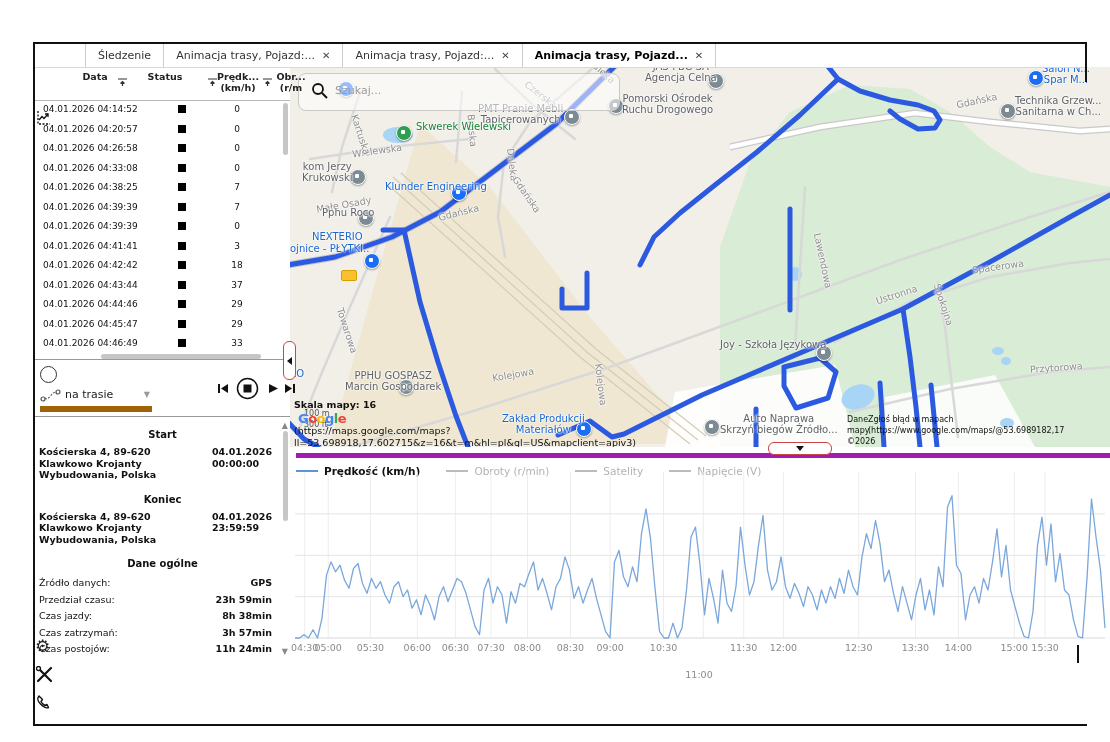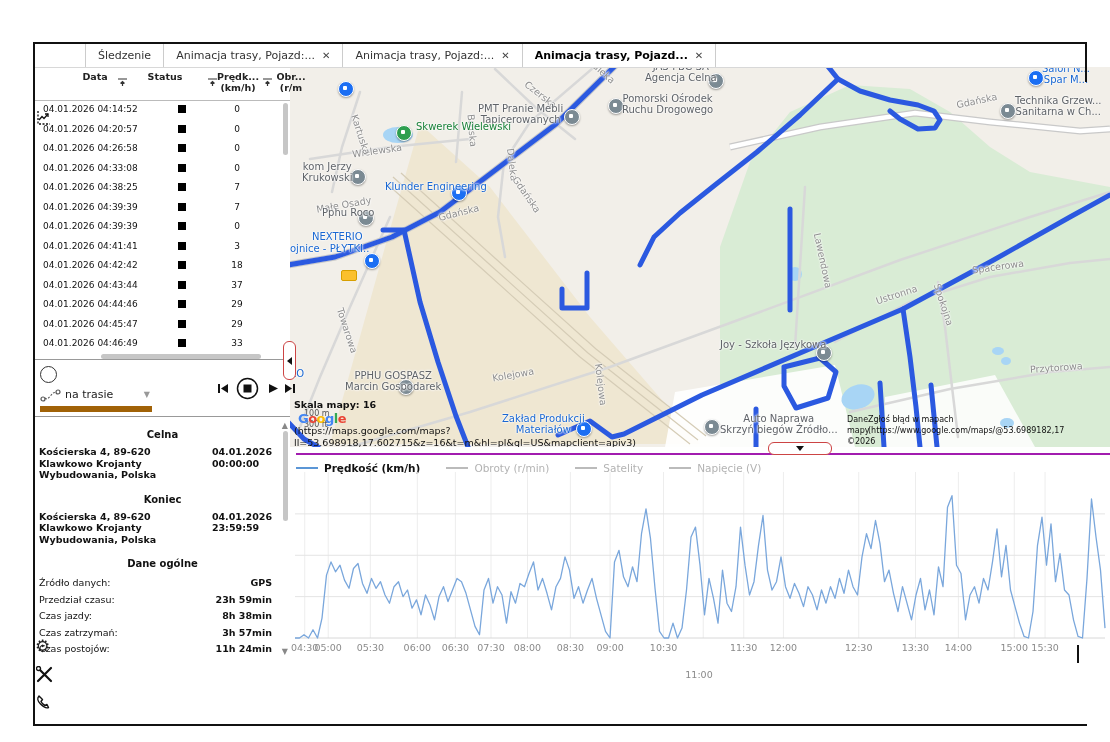--- a/index.html
+++ b/index.html
@@ -52,21 +52,21 @@
   .pin::after{content:"";position:absolute;left:4px;top:4px;width:4px;height:4px;background:#fff;border-radius:1px;}
   #searchbox{position:absolute;left:8px;top:6px;width:320px;height:36px;background:rgba(255,255,255,.55);border:1px solid #c9c9c9;border-radius:8px;z-index:10;}
   #searchbox .ph{position:absolute;left:36px;top:10px;font-size:11px;color:#9a9a9a;}
   #glogo{position:absolute;z-index:12;font-size:13px;font-weight:bold;letter-spacing:-.5px;}
   .badge{position:absolute;width:14px;height:9px;background:#fbc02d;border:1px solid #d79f00;border-radius:2px;z-index:7;}
   
   .capsule{position:absolute;background:#fff;border:1.5px solid #cc4444;border-radius:6px;z-index:35;display:flex;align-items:center;justify-content:center;}
   .capsule .tri{width:0;height:0;}
   
   #chartdiv{position:absolute;left:290px;top:448px;width:820px;height:210px;z-index:4;}
-  #legend{position:absolute;left:6px;top:5px;display:flex;gap:26px;align-items:center;border-top:2px solid #a21caf;width:814px;padding-top:7px;}
+  #legend{position:absolute;left:6px;top:5px;display:flex;gap:26px;align-items:center;border-top:5px solid #a21caf;width:814px;padding-top:7px;}
   .litem{display:flex;align-items:center;gap:6px;font-size:10.5px;white-space:nowrap;}
   .litem .dash{width:22px;height:0;border-top:2px solid;}
   .litem.on{color:#111;font-weight:bold;}
   .litem.off{color:#b3b3b3;}
   #chartsvg{position:absolute;left:0;top:24px;}
   #xticks{position:absolute;left:0;top:194px;width:820px;height:14px;}
   #xticks span{position:absolute;font-size:9.5px;color:#8a8a8a;width:34px;text-align:center;}
 </style>
 </head>
 <body>
@@ -219,21 +219,21 @@
     <svg class="pbtn" style="left:232px;" width="13" height="13" viewBox="0 0 13 13">
           <path d="M2 2 L11 6.5 L2 11 Z" fill="#111"></path>
         </svg>
     <svg class="pbtn" style="left:248px;" width="13" height="13" viewBox="0 0 13 13">
           <path d="M2 2 L9 6.5 L2 11 Z" fill="#111"></path>
           <rect x="10" y="2" width="2" height="9" fill="#111"></rect>
         </svg>
   </div>
 
   <div id="details">
-        <div class="dsec">Celna</div>
+        <div class="dsec">Start</div>
         <div class="addr"><span class="a" style="white-space: pre-line;">Kościerska 4, 89-620 Klawkowo Krojanty
 Wybudowania, Polska</span><span class="d" style="white-space: pre-line;">04.01.2026
 00:00:00</span></div>
         <div class="dsec">Koniec</div>
         <div class="addr"><span class="a" style="white-space: pre-line;">Kościerska 4, 89-620 Klawkowo Krojanty
 Wybudowania, Polska</span><span class="d" style="white-space: pre-line;">04.01.2026
 23:59:59</span></div>
         <div class="dsec">Dane ogólne</div>
         <div class="kv">
           <span class="k">Źródło danych:</span>
@@ -322,20 +322,27 @@
       <path d="M500 142 L500 243"></path>
       <path d="M268 368 L300 354 L322 370 L334 367 L412 328 L613 242 L700 195 L780 150 L820 128"></path>
       <path d="M613 242 L620 290 L626 340 L630 380"></path>
       <path d="M641 318 L647 380"></path>
       <path d="M494 300 L530 291 L546 305 L538 331 L506 341 L494 319 L494 300"></path>
       <path d="M466 342 L466 380"></path>
       <path d="M590 316 L594 380"></path>
     </g>
   </svg>
 
+  <div id="searchbox">
+    <svg style="position:absolute;left:12px;top:8px;" width="18" height="18" viewBox="0 0 18 18">
+          <circle cx="7" cy="7" r="5" fill="none" stroke="#111" stroke-width="1.8"></circle>
+          <path d="M11 11 L16 16" stroke="#111" stroke-width="2"></path>
+        </svg>
+    <span class="ph">Szukaj...</span>
+  </div>
   <div class="badge" style="left:51px;top:203px;"></div>
 
   <div class="mlabel maptext" style="left:4px;top:332px;font-weight:bold;">Skala mapy: 16</div>
   <div class="mlabel maptext tiny" style="left:14px;top:341px;color:#555;">100 m</div>
   <div class="mlabel maptext tiny" style="left:14px;top:352px;color:#555;">300 ft</div>
   <div id="glogo" style="left:8px;top:344px;"><span style="color:#4285F4">G</span><span style="color:#EA4335">o</span><span style="color:#FBBC05">o</span><span style="color:#4285F4">g</span><span style="color:#34A853">l</span><span style="color:#EA4335">e</span></div>
   <div class="mlabel maptext" style="left:4px;top:358px;">(https://maps.google.com/maps?</div>
   <div class="mlabel maptext" style="left:4px;top:370px;">ll=53.698918,17.602715&amp;z=16&amp;t=m&amp;hl=pl&amp;gl=US&amp;mapclient=apiv3)</div>
   <div class="mlabel maptext tiny" style="left:578px;top:347px;width:240px;text-align:left;">Zgłoś błąd w mapach (https://www.google.com/maps/@53.6989182,17</div>
   <div id="attrib" style="position: absolute; left: 557px; top: 347px; z-index: 12;">

